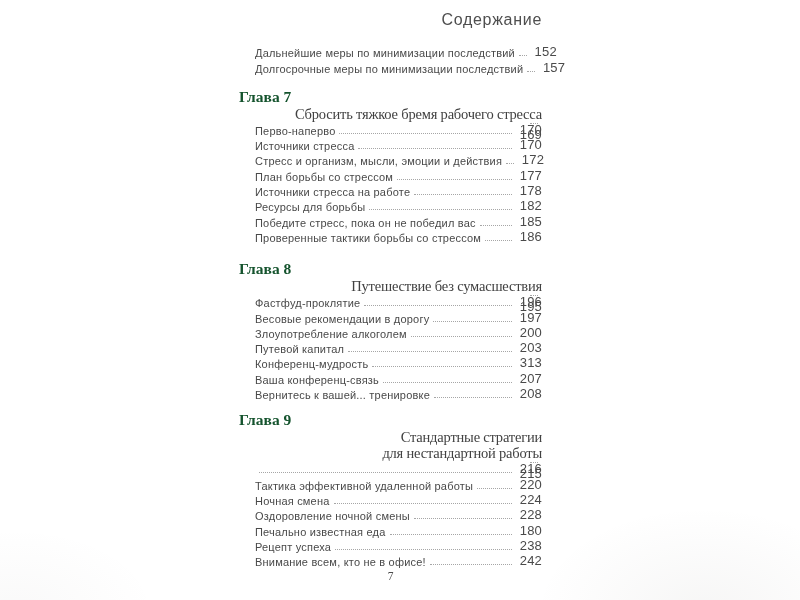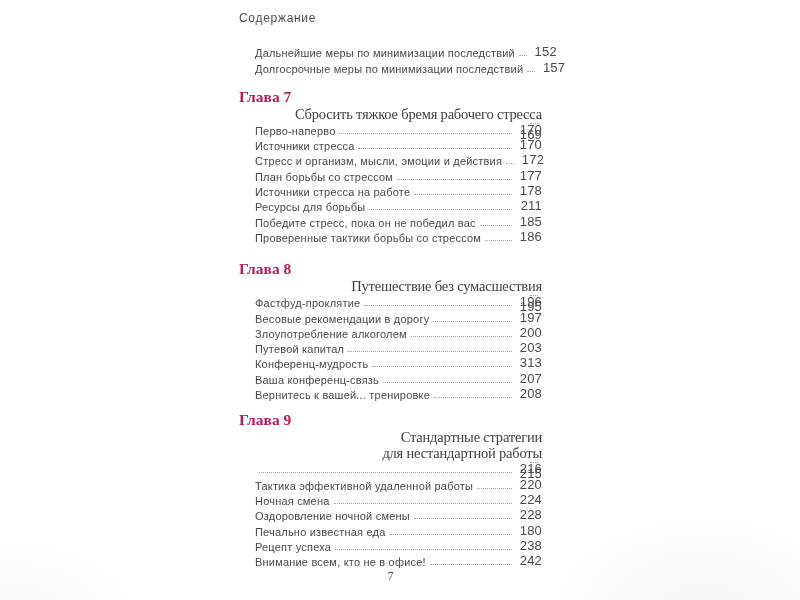--- a/index.html
+++ b/index.html
@@ -14,22 +14,22 @@
   .page-shade {
     position: absolute; inset: 0; pointer-events: none;
     background:
       radial-gradient(240px 150px at 88% 102%, rgba(95,90,84,0.055), rgba(95,90,84,0) 70%),
       radial-gradient(200px 120px at 2% 102%, rgba(95,90,84,0.035), rgba(95,90,84,0) 70%);
   }
 
   .contents-heading {
     position: absolute;
     top: 11px; left: 239px; width: 303px;
-    text-align: left;
-    font-size: 12px;
+    text-align: right;
+    font-size: 16px;
     letter-spacing: 0.7px;
     color: #4e4e4e;
   }
 
   .toc {
     position: absolute;
     left: 239px; top: 44px; width: 303px;
   }
   .section:nth-child(2) { margin-top: 12px; }
   .section:nth-child(3) { margin-top: 15px; }
@@ -58,21 +58,21 @@
     letter-spacing: 0.2px;
     color: #494949;
     padding-left: 16px;
     align-items: flex-end;
   }
   .row.chapter {
     height: 19px;
     font-family: "Liberation Serif", serif;
     font-weight: 700;
     font-size: 15.5px;
-    color: #be185d;
+    color: #14532d;
   }
   .row.title, .row.line {
     height: 16px;
     font-family: "Liberation Serif", serif;
     font-size: 14.5px;
     letter-spacing: -0.2px;
     color: #414141;
     flex-direction: column;
   }
 
@@ -135,21 +135,21 @@
         <span class="page">177</span>
       </div>
       <div class="row sub">
         <span class="label">Источники стресса на работе</span>
         <span class="dots"></span>
         <span class="page">178</span>
       </div>
       <div class="row sub">
         <span class="label">Ресурсы для борьбы</span>
         <span class="dots"></span>
-        <span class="page">211</span>
+        <span class="page">182</span>
       </div>
       <div class="row sub">
         <span class="label">Победите стресс, пока он не победил вас</span>
         <span class="dots"></span>
         <span class="page">185</span>
       </div>
       <div class="row sub">
         <span class="label">Проверенные тактики борьбы со стрессом</span>
         <span class="dots"></span>
         <span class="page">186</span>

